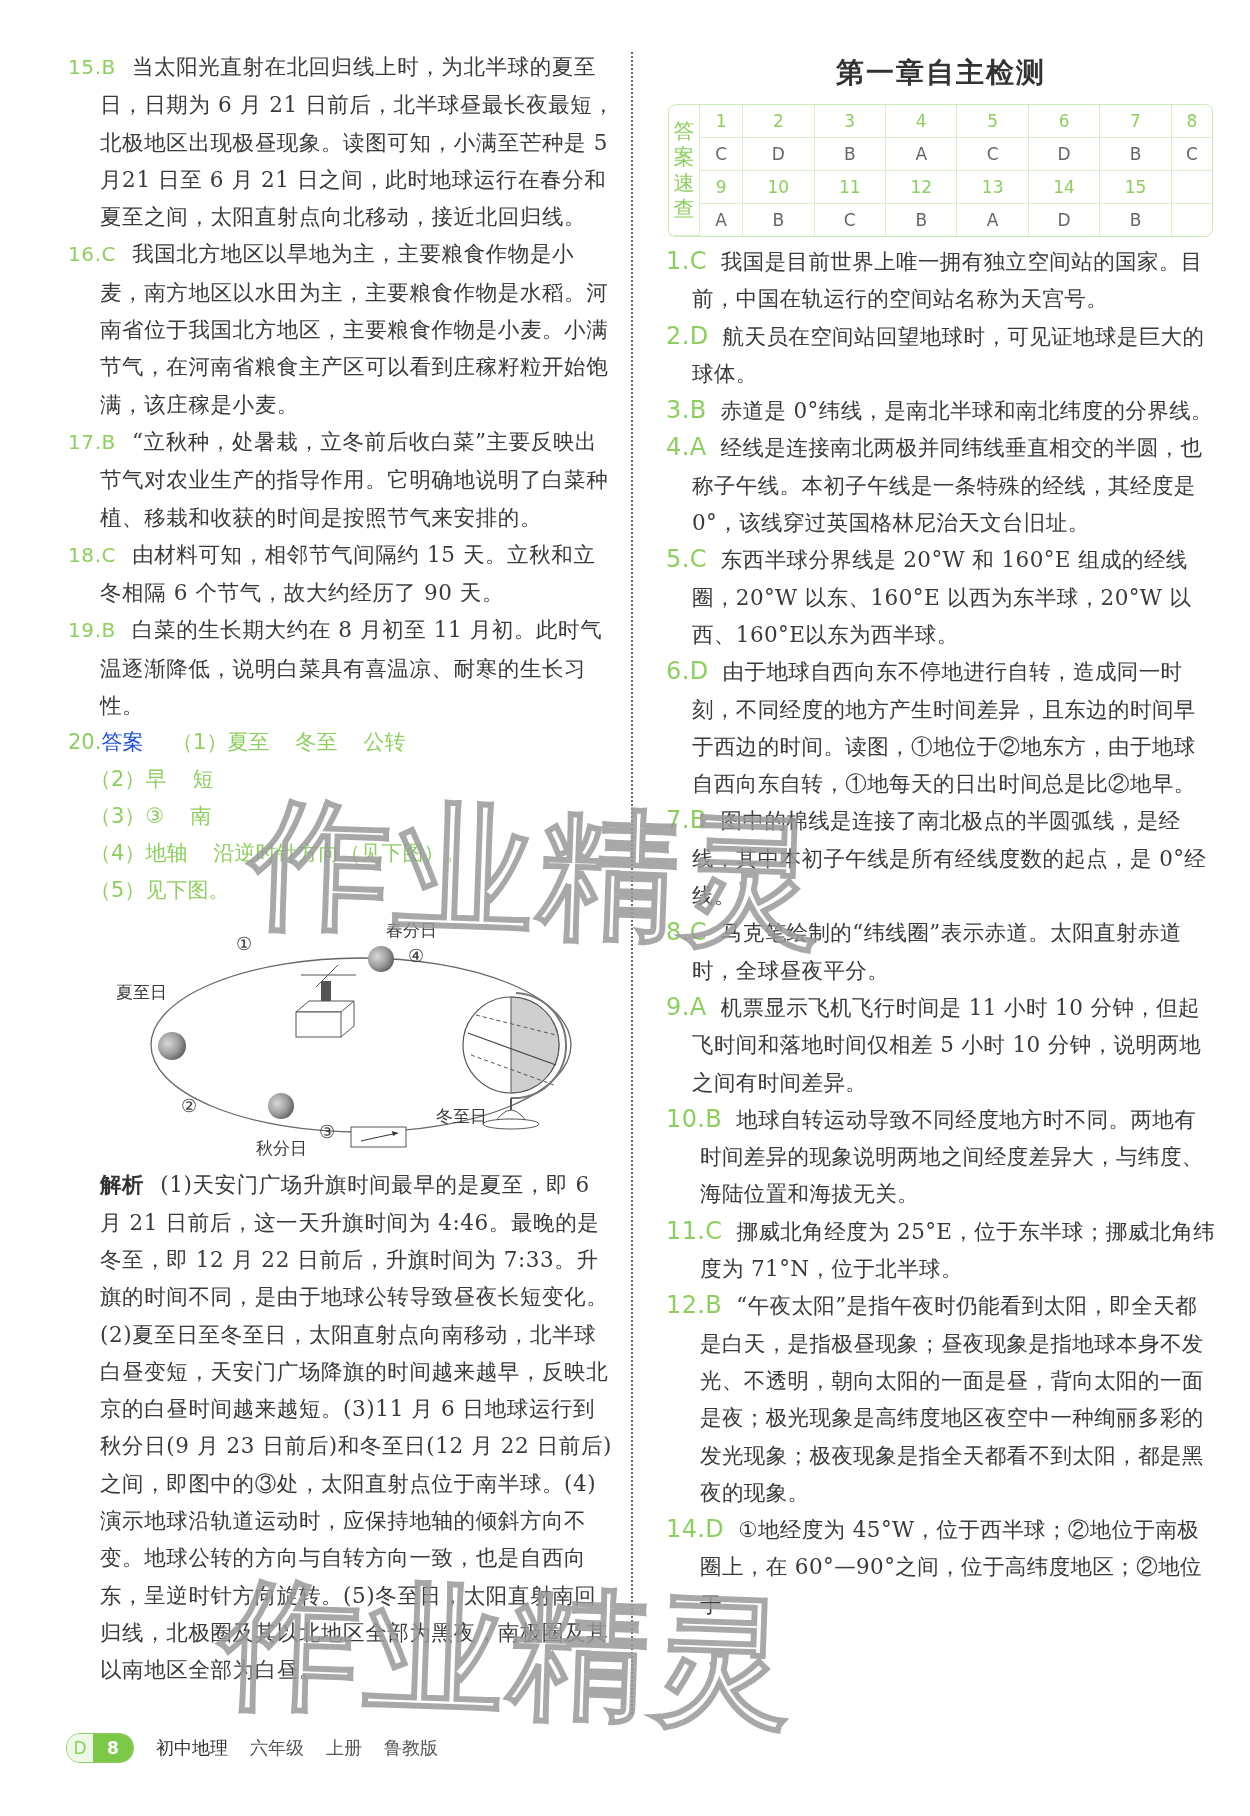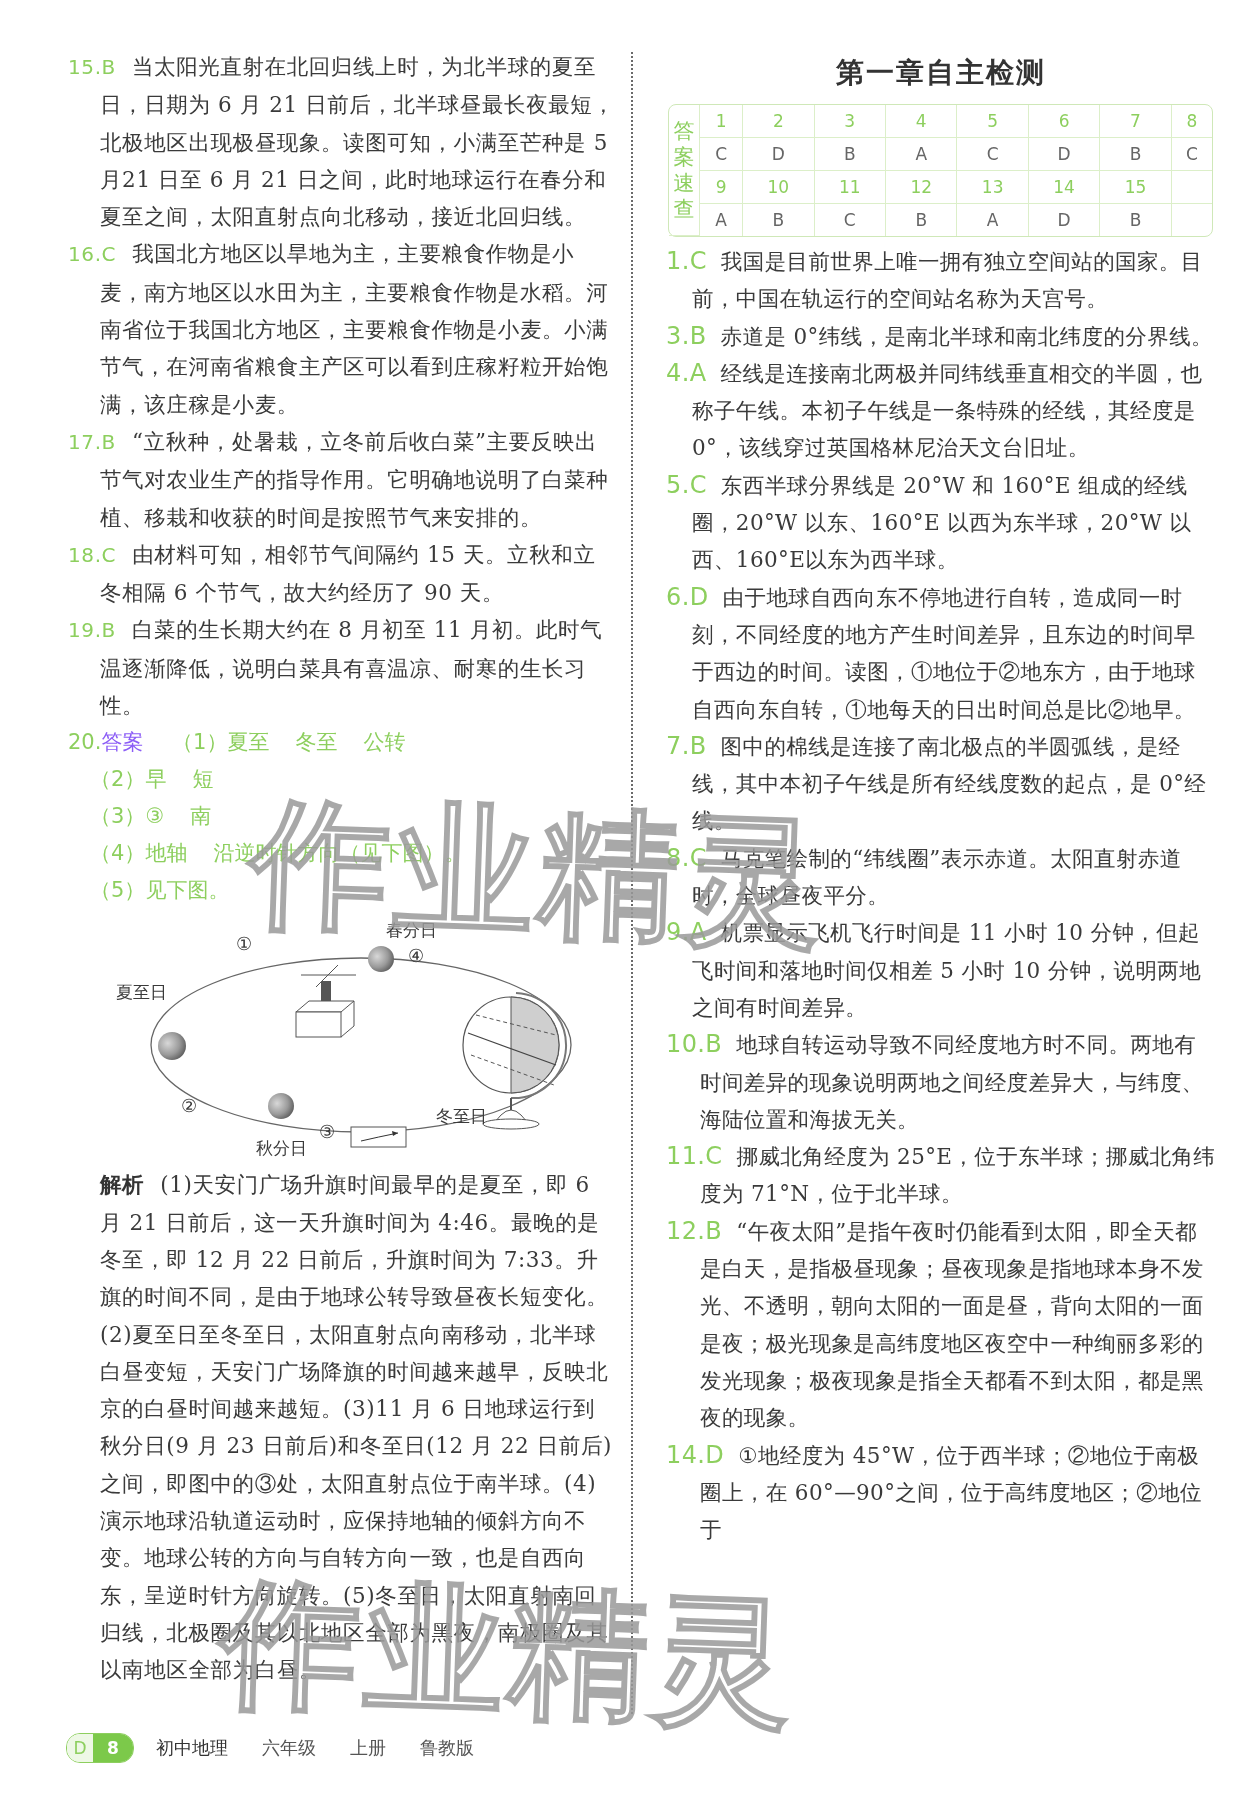--- a/index.html
+++ b/index.html
@@ -7,41 +7,41 @@
        font-family:"DejaVu Serif","Liberation Serif",serif;color:#3a3a3a;}
   .col{position:absolute;top:48px;}
   #left{left:68px;width:548px;}
   #right{left:650px;width:550px;margin-left:16px;}
   .divider{position:absolute;left:631px;top:52px;height:1662px;border-left:2px dotted #6a6a6a;}
   .item{font-size:21.5px;line-height:37.3px;letter-spacing:0.6px;}
   .item .num{font-family:"DejaVu Sans","Liberation Sans",sans-serif;color:#8dcf5e;font-size:20px;margin-right:16px;}
   .item.hang{padding-left:32px;text-indent:-32px;}
   .ans20{font-family:"DejaVu Sans","Liberation Sans",sans-serif;font-size:21px;line-height:37px;}
   .ans20 .num{color:#8dcf5e;}
-  .ans20 .lbl{color:#8b5cf6;margin-right:22px;margin-top:24px;}
+  .ans20 .lbl{color:#1d4ed8;margin-right:22px;margin-top:24px;}
   .ans20 .g{color:#8dcf5e;}
   .ans20 .sub{padding-left:22px;}
   .gap{display:inline-block;width:26px;}
   .diagram{position:relative;width:460px;height:245px;margin:6px 0 6px 48px;}
   .title{font-family:"DejaVu Sans","Liberation Sans",sans-serif;font-weight:bold;font-size:28px;text-align:center;color:#333;margin:6px 0 12px 0;letter-spacing:2px;}
   table.quick{border-collapse:separate;border-spacing:0;width:545px;margin-left:2px;border:1px solid #cfe8b8;border-radius:8px;
        font-family:"DejaVu Sans","Liberation Sans",sans-serif;}
   table.quick td{border-right:1px solid #dcefc9;border-bottom:1px solid #dcefc9;height:30px;text-align:center;font-size:17px;color:#666;}
   table.quick tr:last-child td{border-bottom:none;}
   table.quick td:last-child{border-right:none;}
   table.quick td.hd{color:#8dcf5e;}
   table.quick td.side{width:30px;color:#8dcf5e;font-size:21px;line-height:26px;padding:4px 0;}
   .r-item{font-size:21.5px;line-height:37.3px;letter-spacing:0.4px;padding-left:26px;text-indent:-26px;}
   .r-item .num{font-family:"DejaVu Sans","Liberation Sans",sans-serif;color:#8dcf5e;font-size:24px;margin-right:14px;}
   .footer{position:absolute;left:66px;top:1733px;display:flex;align-items:center;font-family:"DejaVu Sans","Liberation Sans",sans-serif;}
   .pill{display:flex;height:28px;border-radius:14px;overflow:hidden;border:1px solid #8dcf5e;}
   .pill .l{width:26px;background:#eef8e6;color:#8dcf5e;font-size:17px;display:flex;align-items:center;justify-content:center;}
   .pill .r{width:40px;background:#7cc94a;color:#fff;font-weight:bold;font-size:17px;display:flex;align-items:center;justify-content:center;}
   .footer .book{margin-left:22px;font-size:18px;color:#333;}
-  .footer .meta{margin-left:34px;font-size:18px;color:#555;}
+  .footer .meta{margin-left:22px;font-size:18px;color:#555;}
   .watermark{position:absolute;font-family:"DejaVu Sans","Liberation Sans",sans-serif;font-size:140px;font-weight:bold;
        color:transparent;-webkit-text-stroke:1.5px #9a9a9a;letter-spacing:4px;pointer-events:none;transform:rotate(2deg);opacity:0.85;}
 </style>
 </head>
 <body>
 
 <div id="left" class="col">
   <div class="item hang">
     <span class="num">15.B</span><span>当太阳光直射在北回归线上时，为北半球的夏至日，日期为 6 月 21 日前后，北半球昼最长夜最短，北极地区出现极昼现象。读图可知，小满至芒种是 5 月21 日至 6 月 21 日之间，此时地球运行在春分和夏至之间，太阳直射点向北移动，接近北回归线。</span>
   </div>
@@ -182,20 +182,21 @@
       <td>D</td>
       <td>B</td>
       <td></td>
     </tr>
   </tbody>
     </table>
 
   <div style="height:6px;"></div>
 
   <div class="r-item"><span class="num">1.C</span><span>我国是目前世界上唯一拥有独立空间站的国家。目前，中国在轨运行的空间站名称为天宫号。</span></div>
+  <div class="r-item"><span class="num">2.D</span><span>航天员在空间站回望地球时，可见证地球是巨大的球体。</span></div>
   <div class="r-item"><span class="num">3.B</span><span>赤道是 0°纬线，是南北半球和南北纬度的分界线。</span></div>
   <div class="r-item"><span class="num">4.A</span><span>经线是连接南北两极并同纬线垂直相交的半圆，也称子午线。本初子午线是一条特殊的经线，其经度是 0°，该线穿过英国格林尼治天文台旧址。</span></div>
   <div class="r-item"><span class="num">5.C</span><span>东西半球分界线是 20°W 和 160°E 组成的经线圈，20°W 以东、160°E 以西为东半球，20°W 以西、160°E以东为西半球。</span></div>
   <div class="r-item"><span class="num">6.D</span><span>由于地球自西向东不停地进行自转，造成同一时刻，不同经度的地方产生时间差异，且东边的时间早于西边的时间。读图，①地位于②地东方，由于地球自西向东自转，①地每天的日出时间总是比②地早。</span></div>
   <div class="r-item"><span class="num">7.B</span><span>图中的棉线是连接了南北极点的半圆弧线，是经线，其中本初子午线是所有经线度数的起点，是 0°经线。</span></div>
   <div class="r-item"><span class="num">8.C</span><span>马克笔绘制的“纬线圈”表示赤道。太阳直射赤道时，全球昼夜平分。</span></div>
   <div class="r-item"><span class="num">9.A</span><span>机票显示飞机飞行时间是 11 小时 10 分钟，但起飞时间和落地时间仅相差 5 小时 10 分钟，说明两地之间有时间差异。</span></div>
   <div class="r-item" style="padding-left:34px;text-indent:-34px;"><span class="num">10.B</span><span>地球自转运动导致不同经度地方时不同。两地有时间差异的现象说明两地之间经度差异大，与纬度、海陆位置和海拔无关。</span></div>
   <div class="r-item" style="padding-left:34px;text-indent:-34px;"><span class="num">11.C</span><span>挪威北角经度为 25°E，位于东半球；挪威北角纬度为 71°N，位于北半球。</span></div>
   <div class="r-item" style="padding-left:34px;text-indent:-34px;"><span class="num">12.B</span><span>“午夜太阳”是指午夜时仍能看到太阳，即全天都是白天，是指极昼现象；昼夜现象是指地球本身不发光、不透明，朝向太阳的一面是昼，背向太阳的一面是夜；极光现象是高纬度地区夜空中一种绚丽多彩的发光现象；极夜现象是指全天都看不到太阳，都是黑夜的现象。</span></div>

